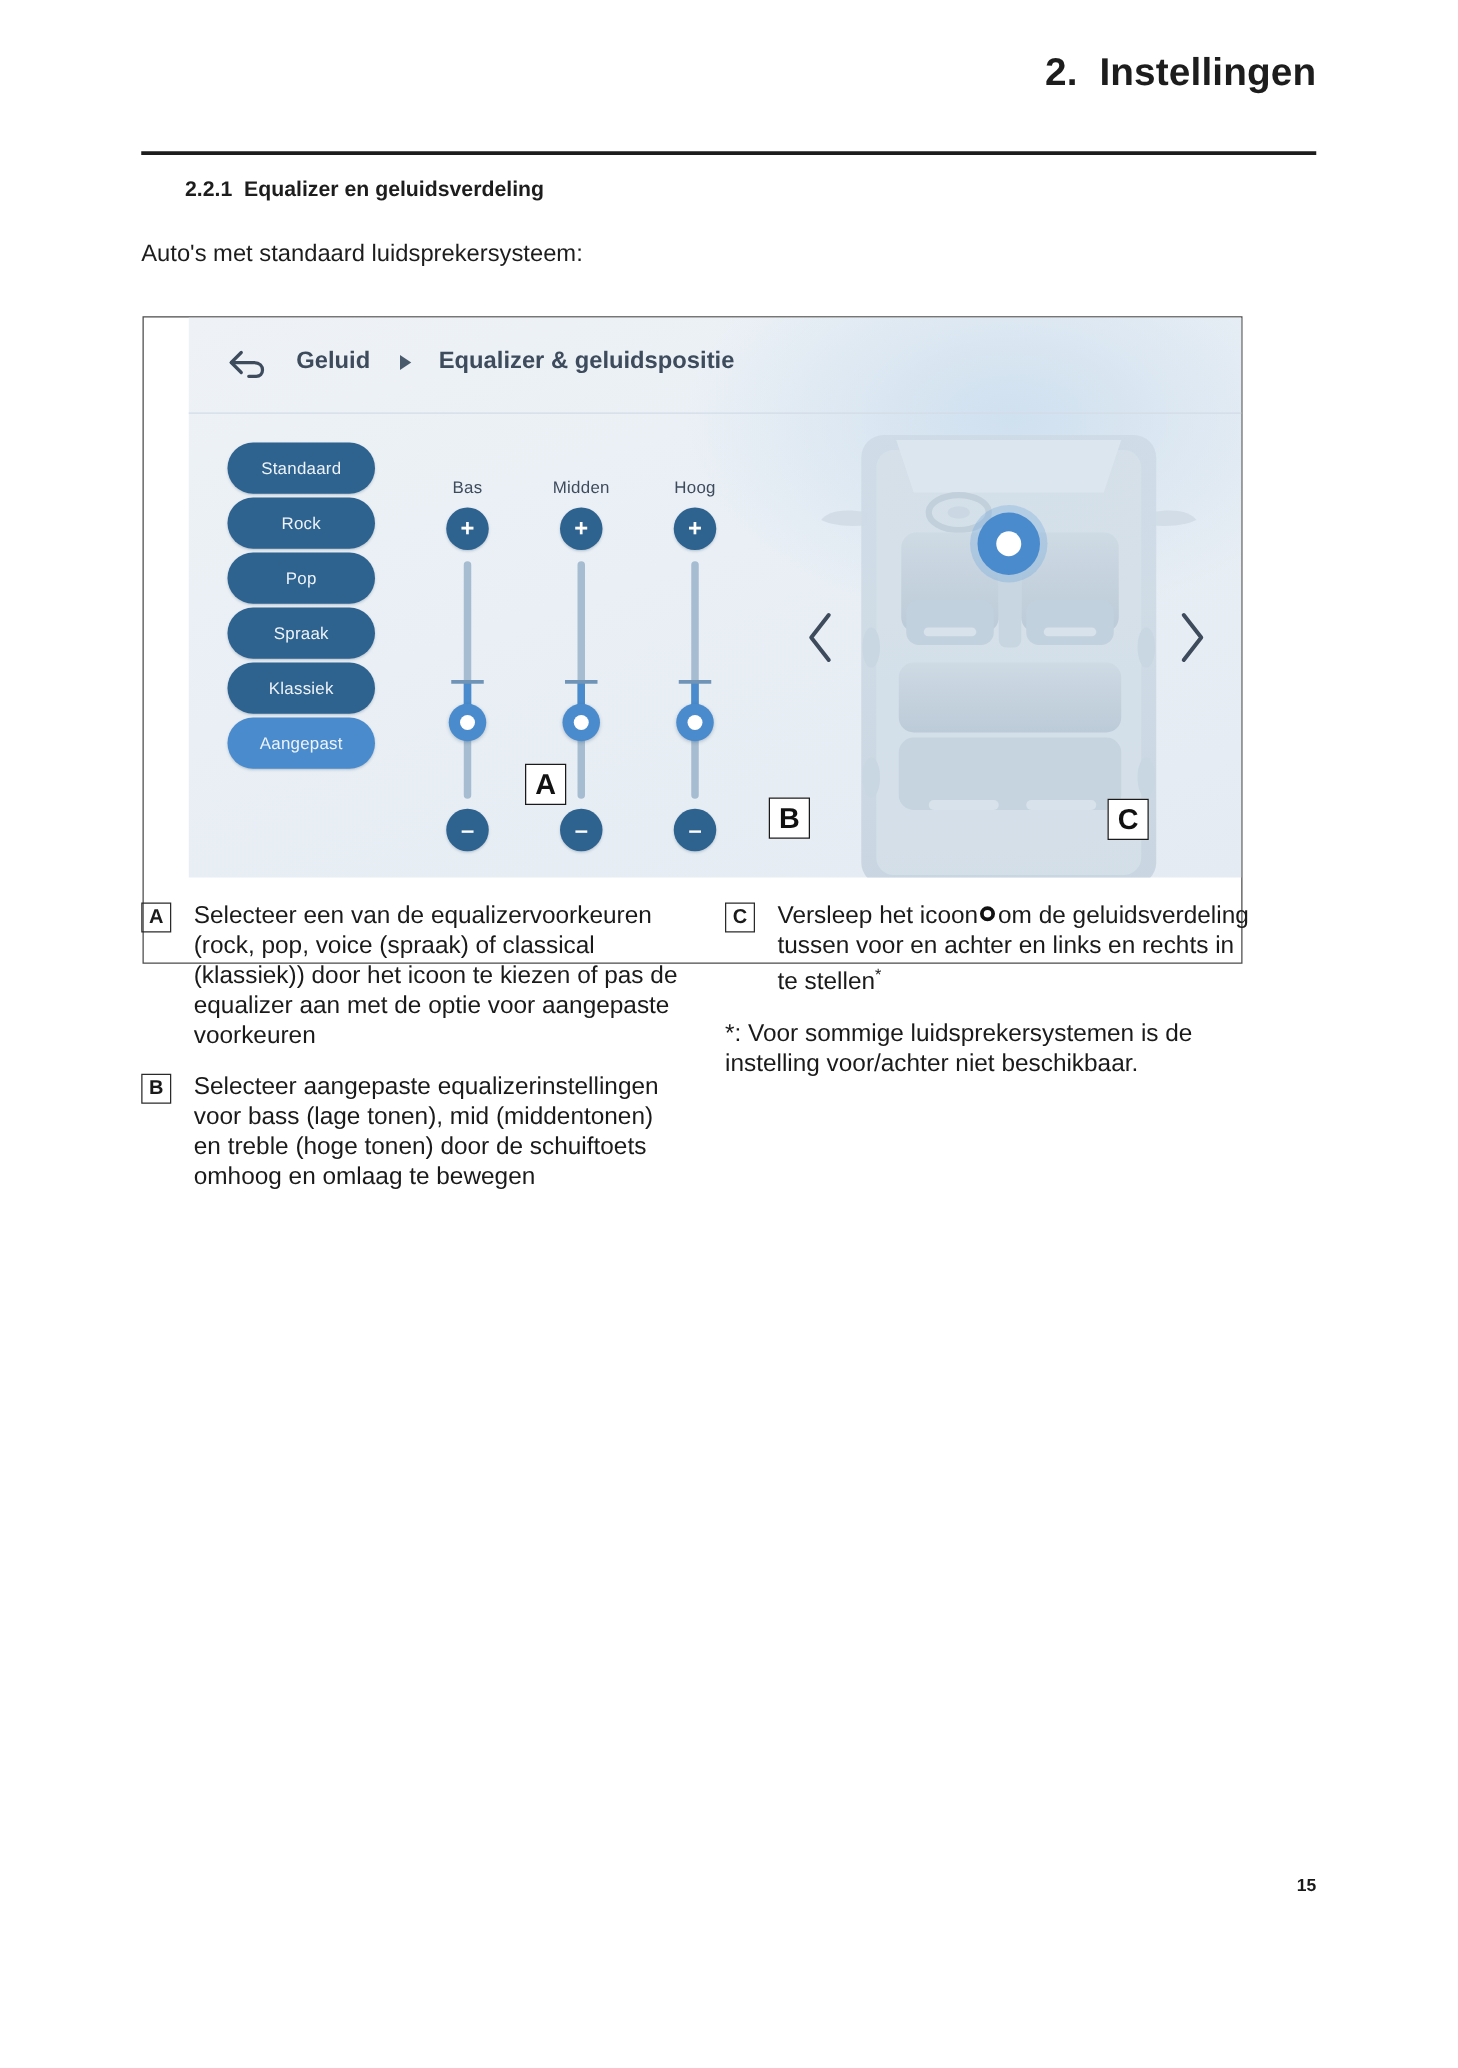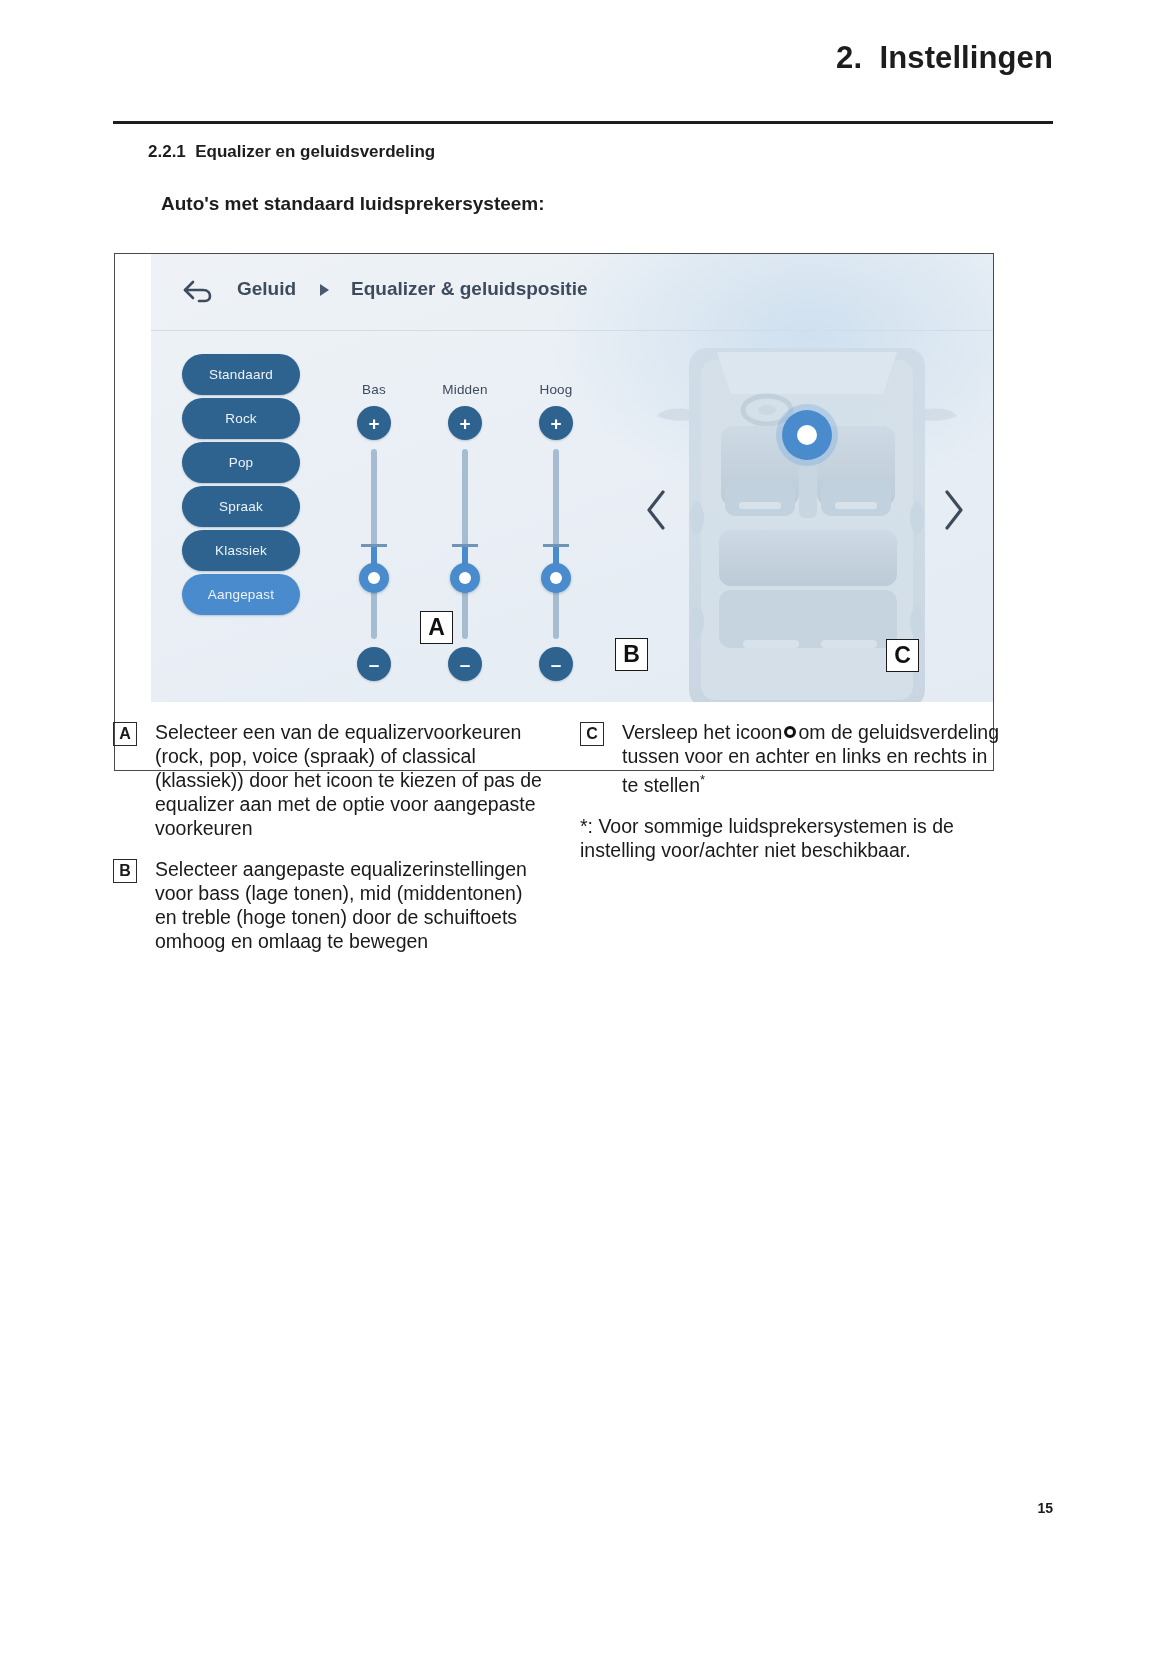--- a/index.html
+++ b/index.html
@@ -65,24 +65,23 @@
     font-weight: bold;
     color: #1d1d1d;
     white-space: pre;
     margin-left: 42px;
   }
   .intro-line {
     position: absolute;
     left: 113px;
     top: 193px;
     font-size: 19px;
-    font-weight: bold;
+    font-weight: normal;
     color: #1d1d1d;
     white-space: pre;
-    margin-left: 48px;
   }
 
   
   .screen-frame {
     position: absolute;
     left: 114px;
     top: 253px;
     width: 880px;
     height: 518px;
     border: 1.5px solid #4a4a4a;

